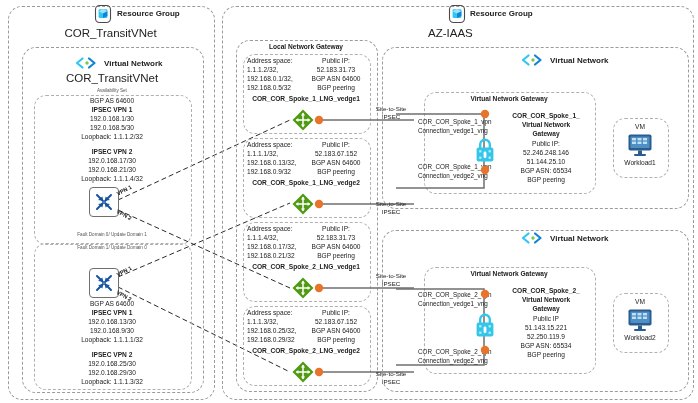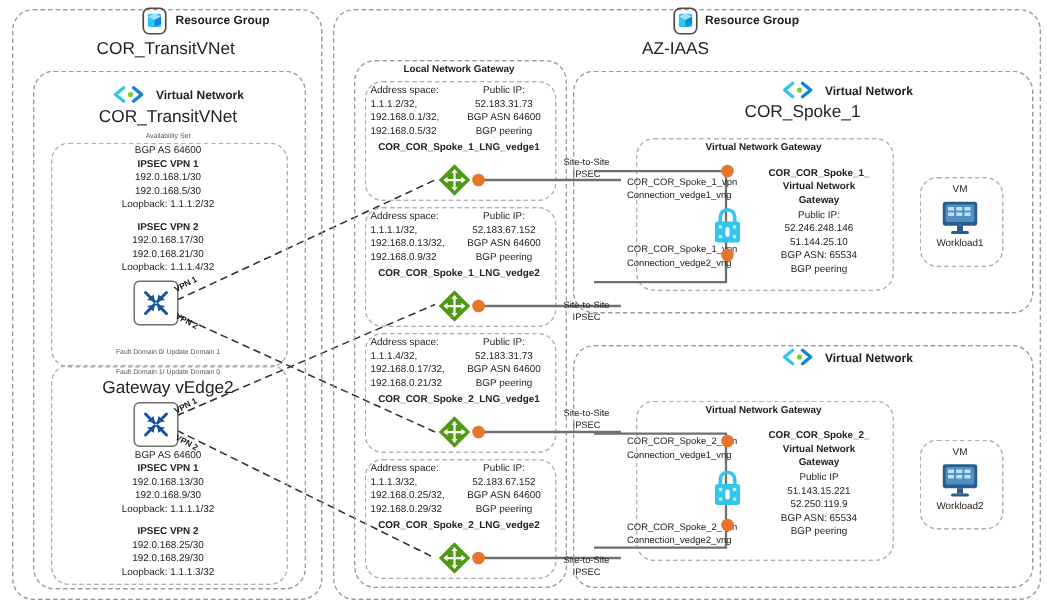--- a/index.html
+++ b/index.html
@@ -97,21 +97,20 @@
     </svg>
   </div>
   <div class="vpnlbl" style="left:117px;top:191px;transform:rotate(-28deg);transform-origin:left center;">VPN 1</div>
   <div class="vpnlbl" style="left:117px;top:208px;transform:rotate(28deg);transform-origin:left center;">VPN 2</div>
 
   <div class="lbl micro center" style="left:22px;top:232px;width:180px;">Fault Domain 0/ Update Domain 1</div>
 
   <div class="inner" style="left:34px;top:243px;width:156px;height:145px;"></div>
 
   <div class="lbl micro center" style="left:22px;top:245px;width:180px;">Fault Domain 1/ Update Domain 0</div>
-  <div class="lbl ttl center" style="left:22px;top:253px;width:180px;">Gateway vEdge2</div>
 
   <div class="solidbox" style="left:89px;top:268px;width:28px;height:28px;">
     <svg width="28" height="28" viewBox="0 0 28 28">
       <g stroke="#15539e" stroke-width="2" fill="none" stroke-linecap="round">
         <path d="M7 7 L13 13"></path>
           <path d="M21 7 L15 13"></path>
         <path d="M7 21 L13 15"></path>
           <path d="M21 21 L15 15"></path>
       </g>
       <g fill="#15539e">
@@ -285,21 +284,20 @@
   <div class="vnet" style="left:382px;top:47px;width:305px;height:160px;"></div>
 
   <div class="iconwrap" style="left:521px;top:54px;">
     <svg width="26" height="12" viewBox="0 0 26 12">
       <path d="M7.5 1.5 L2 6 L7.5 10.5" fill="none" stroke="#2fc6f2" stroke-width="2.2" stroke-linecap="round" stroke-linejoin="round"></path>
       <path d="M14 1.5 L19.5 6 L14 10.5" fill="none" stroke="#0f84d8" stroke-width="2.2" stroke-linecap="round" stroke-linejoin="round"></path>
       <circle cx="12" cy="6" r="1.7" fill="#7ac943"></circle>
     </svg>
   </div>
   <div class="lbl ttl-b" style="left:550px;top:56px;">Virtual Network</div>
-  <div class="lbl ttl center" style="left:470px;top:69px;width:130px;">COR_Spoke_1</div>
 
   <div class="inner" style="left:424px;top:92px;width:170px;height:100px;"></div>
   <div class="lbl cap center" style="left:424px;top:95px;width:170px;">Virtual Network Gateway</div>
 
   <svg class="abs" style="left:396px;top:108px;width:96px;height:90px;">
     <path d="M0 6 L88 6 L88 80 L0 80" fill="none" stroke="#6f6f6f" stroke-width="1.5"></path>
   </svg>
   <div class="lbl mono6" style="left:418px;top:118px;">COR_COR_Spoke_1_vpn</div>
   <div class="lbl mono6" style="left:418px;top:127px;">Connection_vedge1_vng</div>
   <div class="lbl mono6" style="left:418px;top:163px;">COR_COR_Spoke_1_vpn</div>

